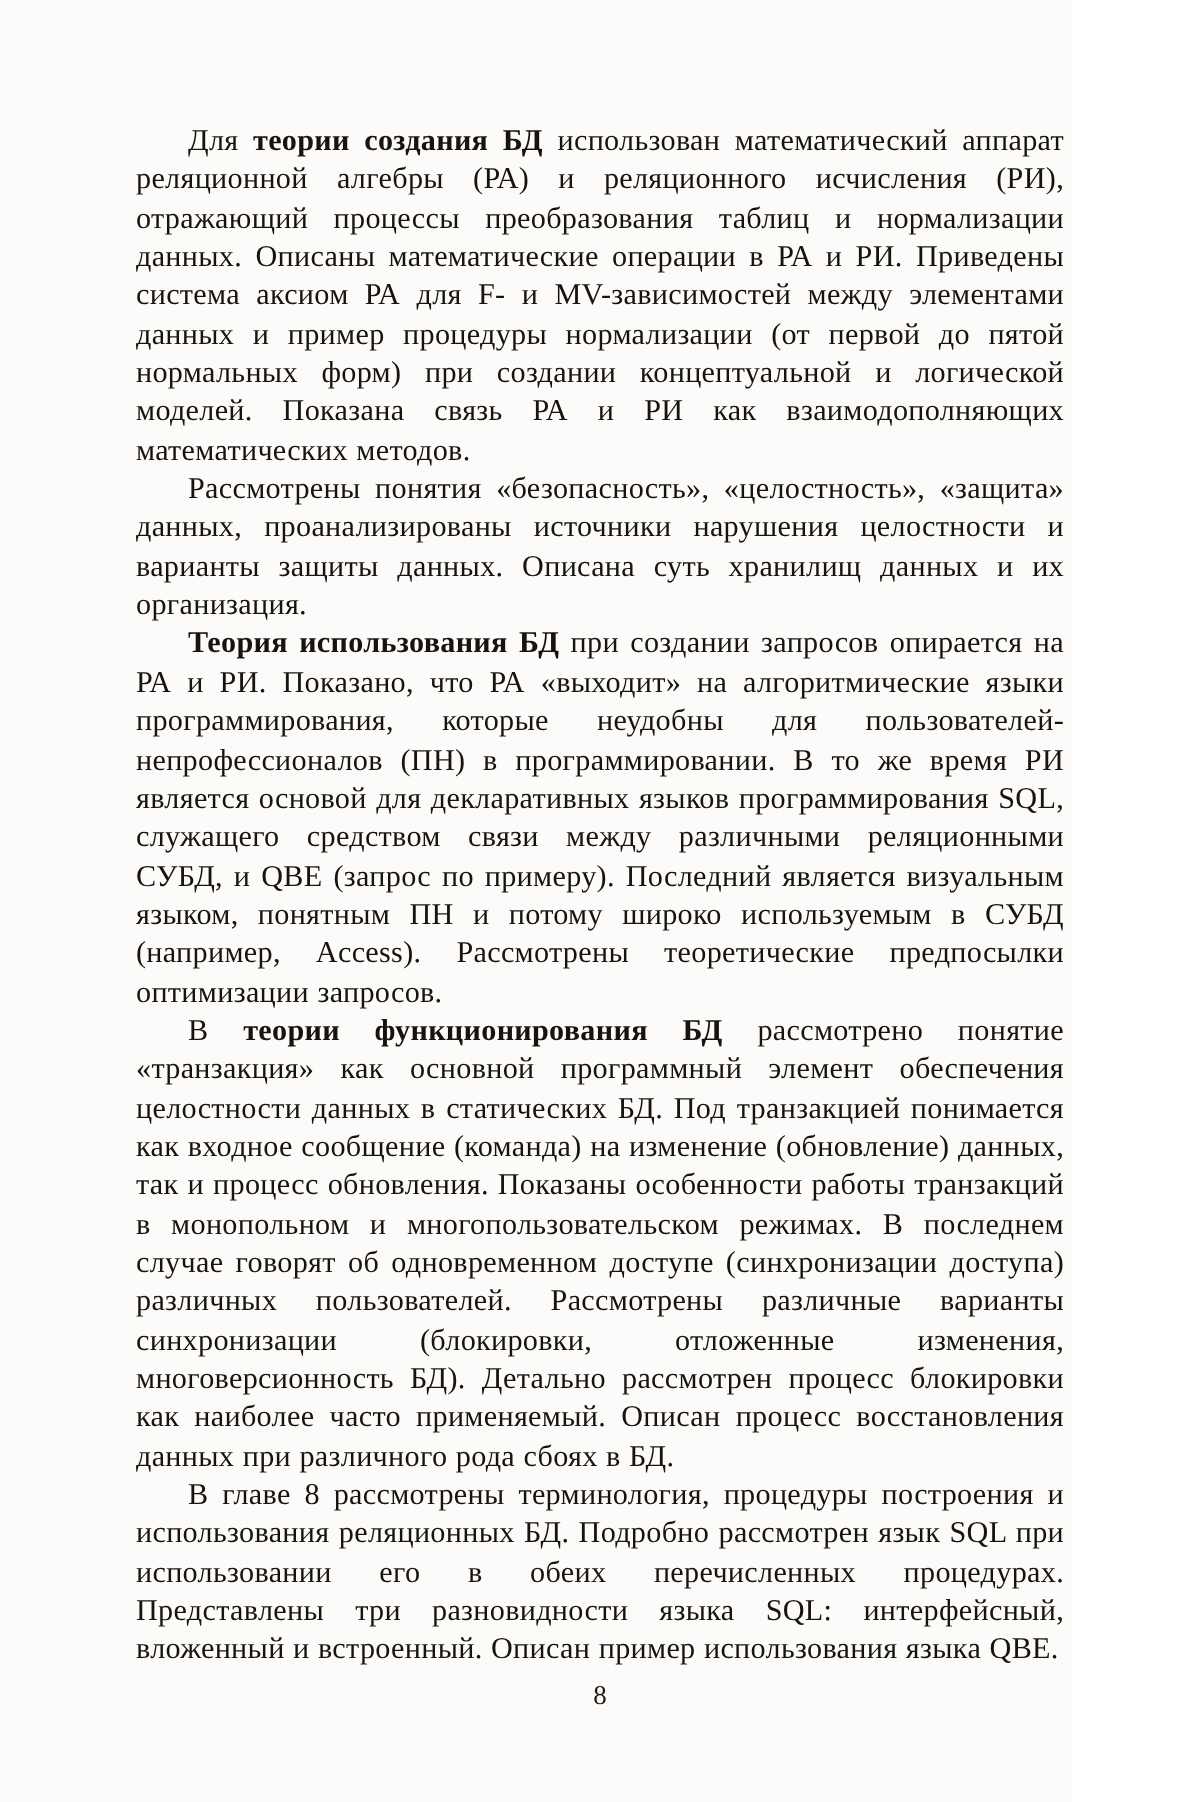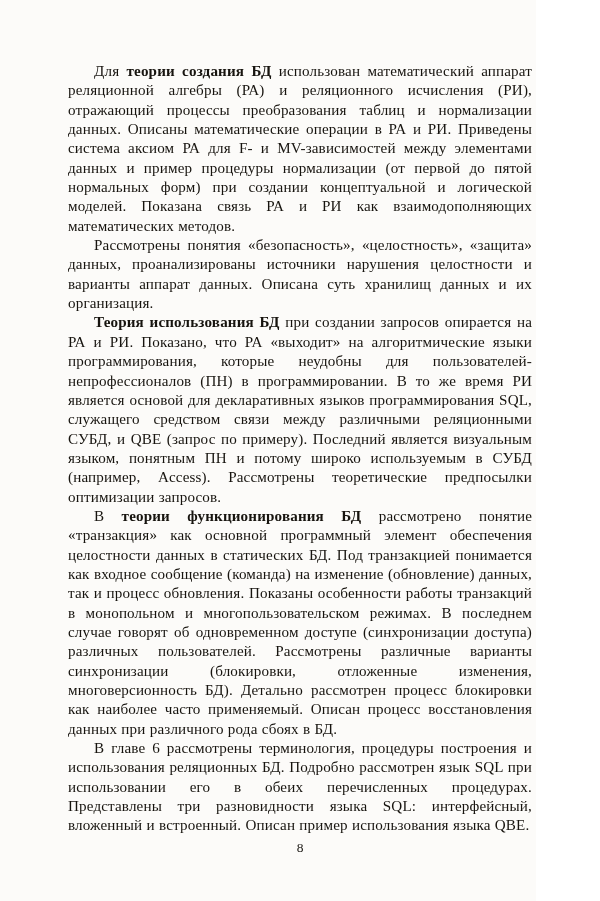--- a/index.html
+++ b/index.html
@@ -63,26 +63,26 @@
 </style>
 </head>
 <body>
 
 <div class="page">
 
   <div class="text-column">
 
     <p class="para"><span>Для </span><span class="b">теории создания БД</span><span> использован математический аппарат реляционной алгебры (РА) и реляционного исчисления (РИ), отражающий процессы преобразования таблиц и нормализации данных. Описаны математические операции в РА и РИ. Приведены система аксиом РА для F- и MV-зависимостей между элементами данных и пример процедуры нормализации (от первой до пятой нормальных форм) при создании концептуальной и логической моделей. Показана связь РА и РИ как взаимодополняющих математических методов.</span></p>
 
-    <p class="para"><span>Рассмотрены понятия «безопасность», «целостность», «защита» данных, проанализированы источники нарушения целостности и варианты аппарат данных. Описана суть хранилищ данных и их организация.</span></p>
+    <p class="para"><span>Рассмотрены понятия «безопасность», «целостность», «защита» данных, проанализированы источники нарушения целостности и варианты защиты данных. Описана суть хранилищ данных и их организация.</span></p>
 
     <p class="para"><span class="b">Теория использования БД</span><span> при создании запросов опирается на РА и РИ. Показано, что РА «выходит» на алгоритмические языки программирования, которые неудобны для пользователей-непрофессионалов (ПН) в программировании. В то же время РИ является основой для декларативных языков программирования SQL, служащего средством связи между различными реляционными СУБД, и QBE (запрос по примеру). Последний является визуальным языком, понятным ПН и потому широко используемым в СУБД (например, Access). Рассмотрены теоретические предпосылки оптимизации запросов.</span></p>
 
     <p class="para"><span>В </span><span class="b">теории функционирования БД</span><span> рассмотрено понятие «транзакция» как основной программный элемент обеспечения целостности данных в статических БД. Под транзакцией понимается как входное сообщение (команда) на изменение (обновление) данных, так и процесс обновления. Показаны особенности работы транзакций в монопольном и многопользовательском режимах. В последнем случае говорят об одновременном доступе (синхронизации доступа) различных пользователей. Рассмотрены различные варианты синхронизации (блокировки, отложенные изменения, многоверсионность БД). Детально рассмотрен процесс блокировки как наиболее часто применяемый. Описан процесс восстановления данных при различного рода сбоях в БД.</span></p>
 
 
-    <p class="para"><span>В главе 6 рассмотрены терминология, процедуры построения и использования реляционных БД. Подробно рассмотрен язык SQL при использовании его в обеих перечисленных процедурах. Представлены три разновидности языка SQL: интерфейсный, вложенный и встроенный. Описан пример использования языка QBE.</span></p>
+    <p class="para"><span>В главе 8 рассмотрены терминология, процедуры построения и использования реляционных БД. Подробно рассмотрен язык SQL при использовании его в обеих перечисленных процедурах. Представлены три разновидности языка SQL: интерфейсный, вложенный и встроенный. Описан пример использования языка QBE.</span></p>
 
   </div>
 
   <div class="page-number">8</div>
 
 </div>
 
 </body></html>

